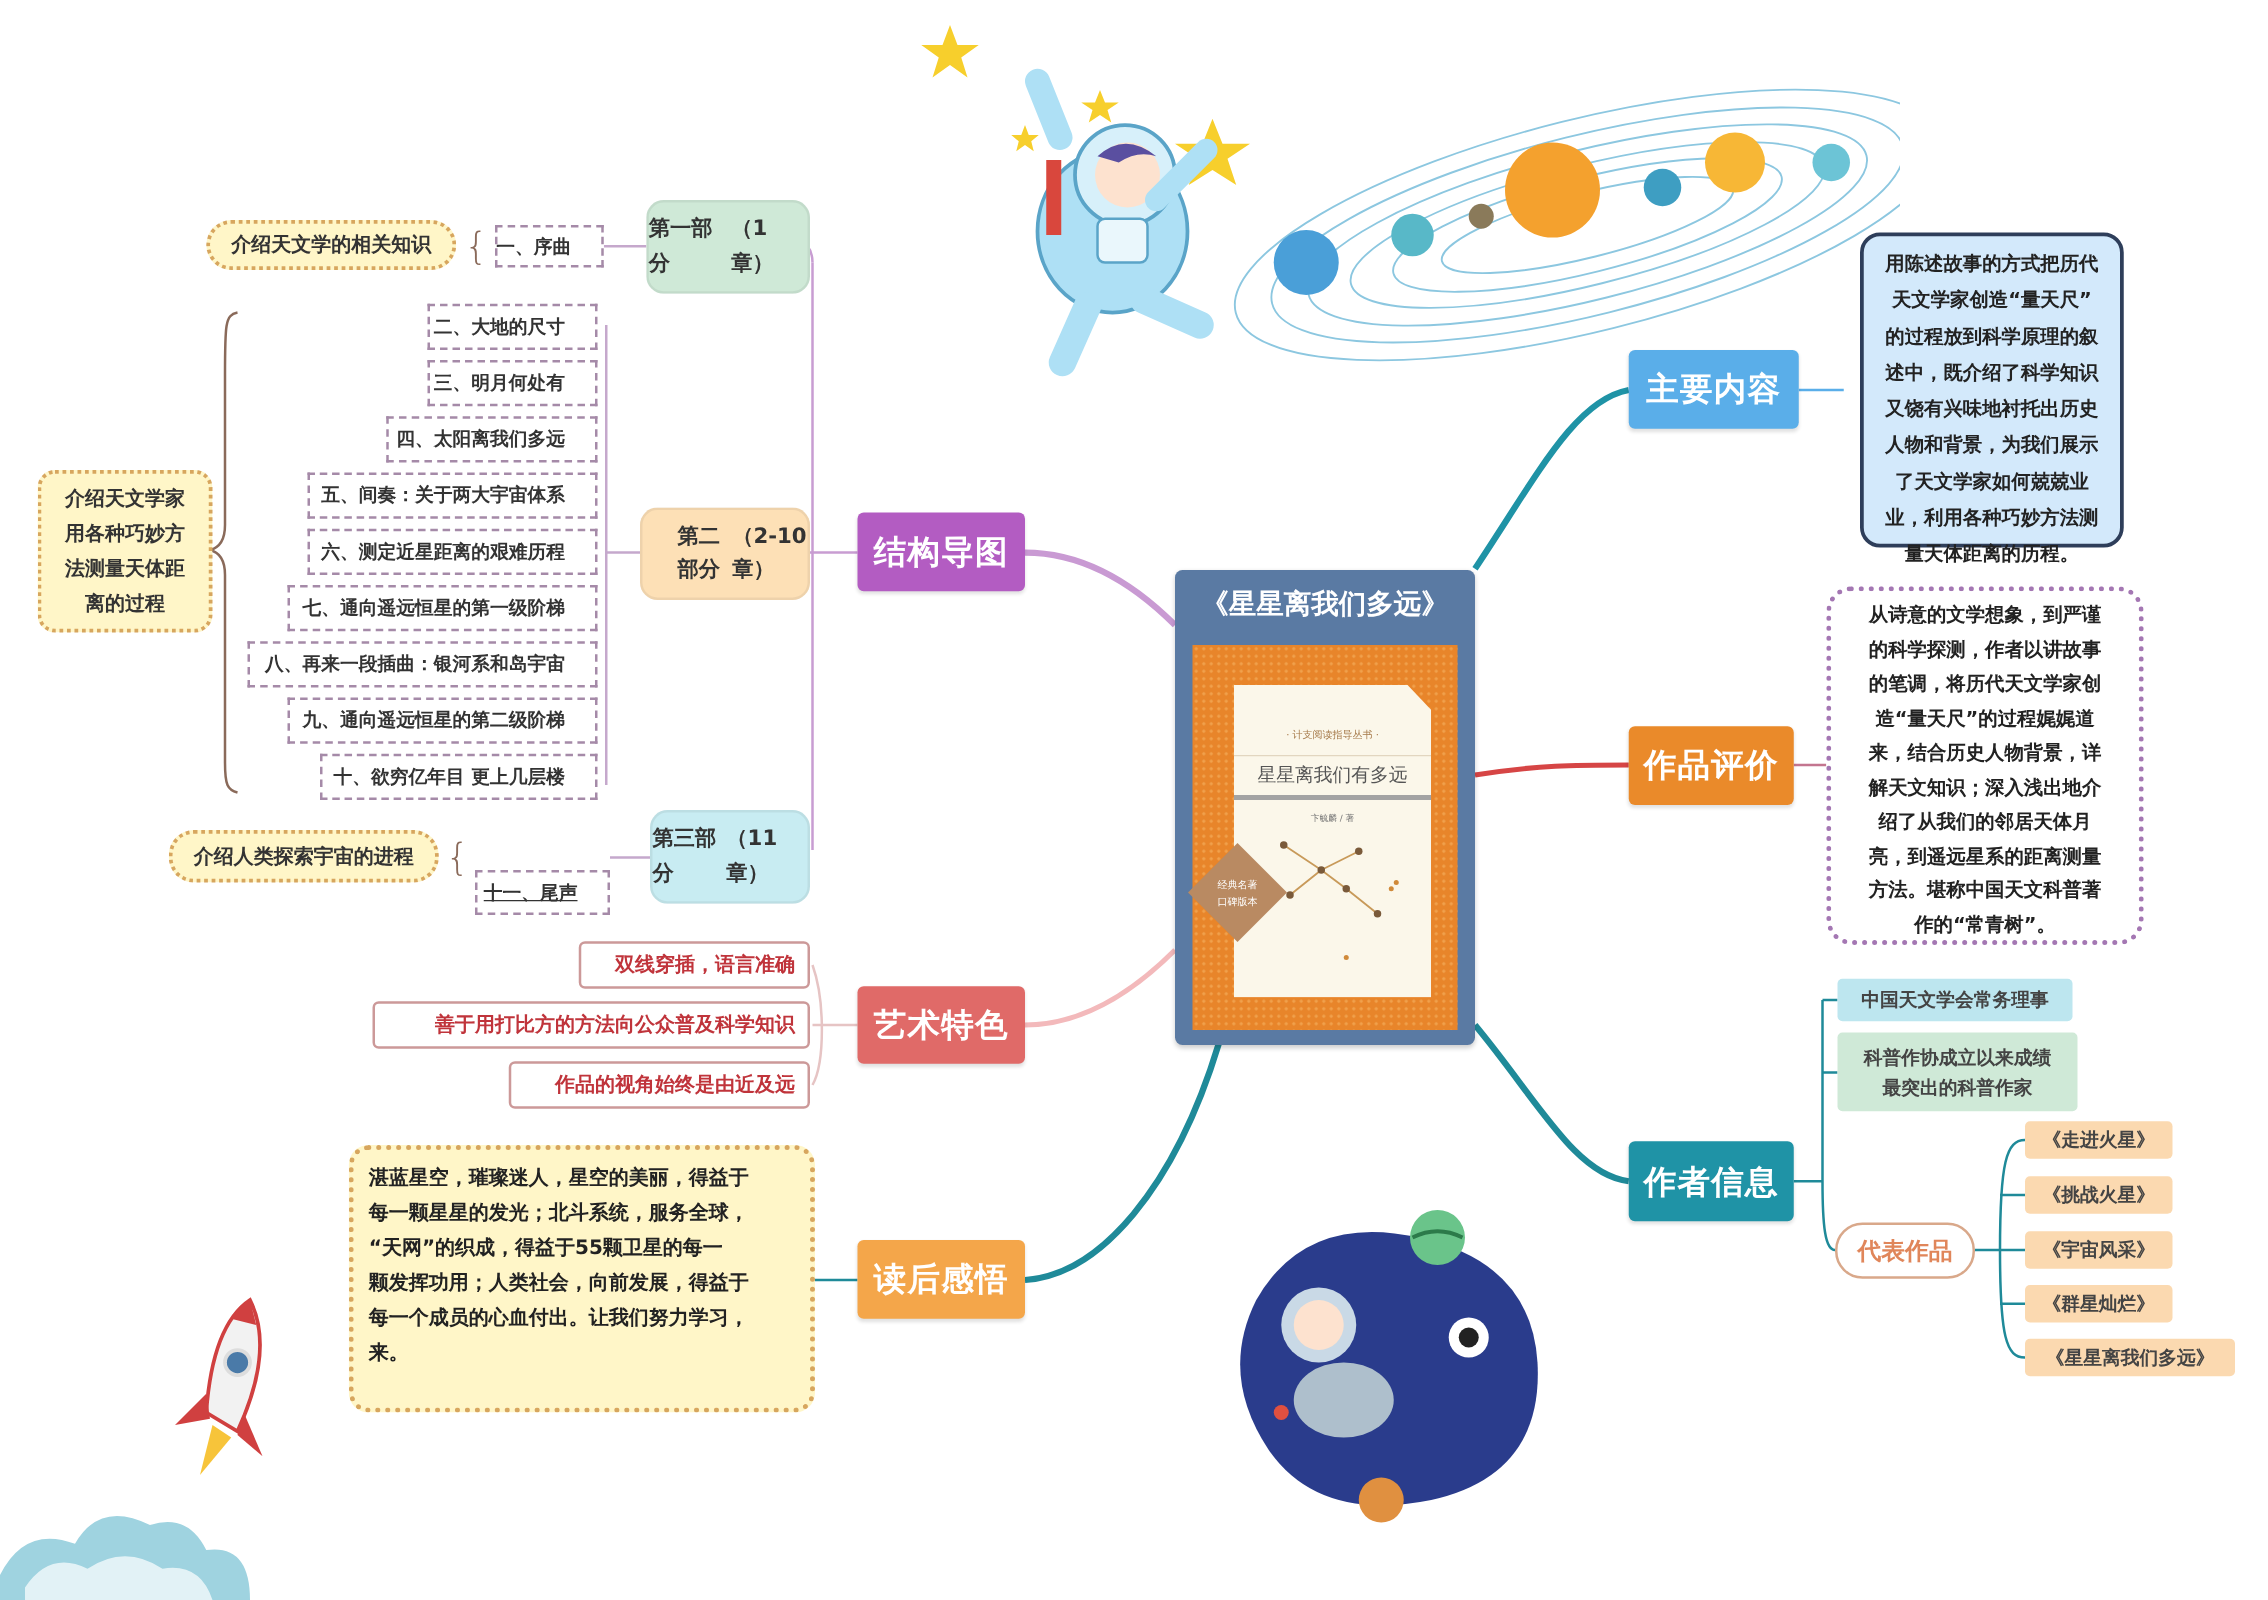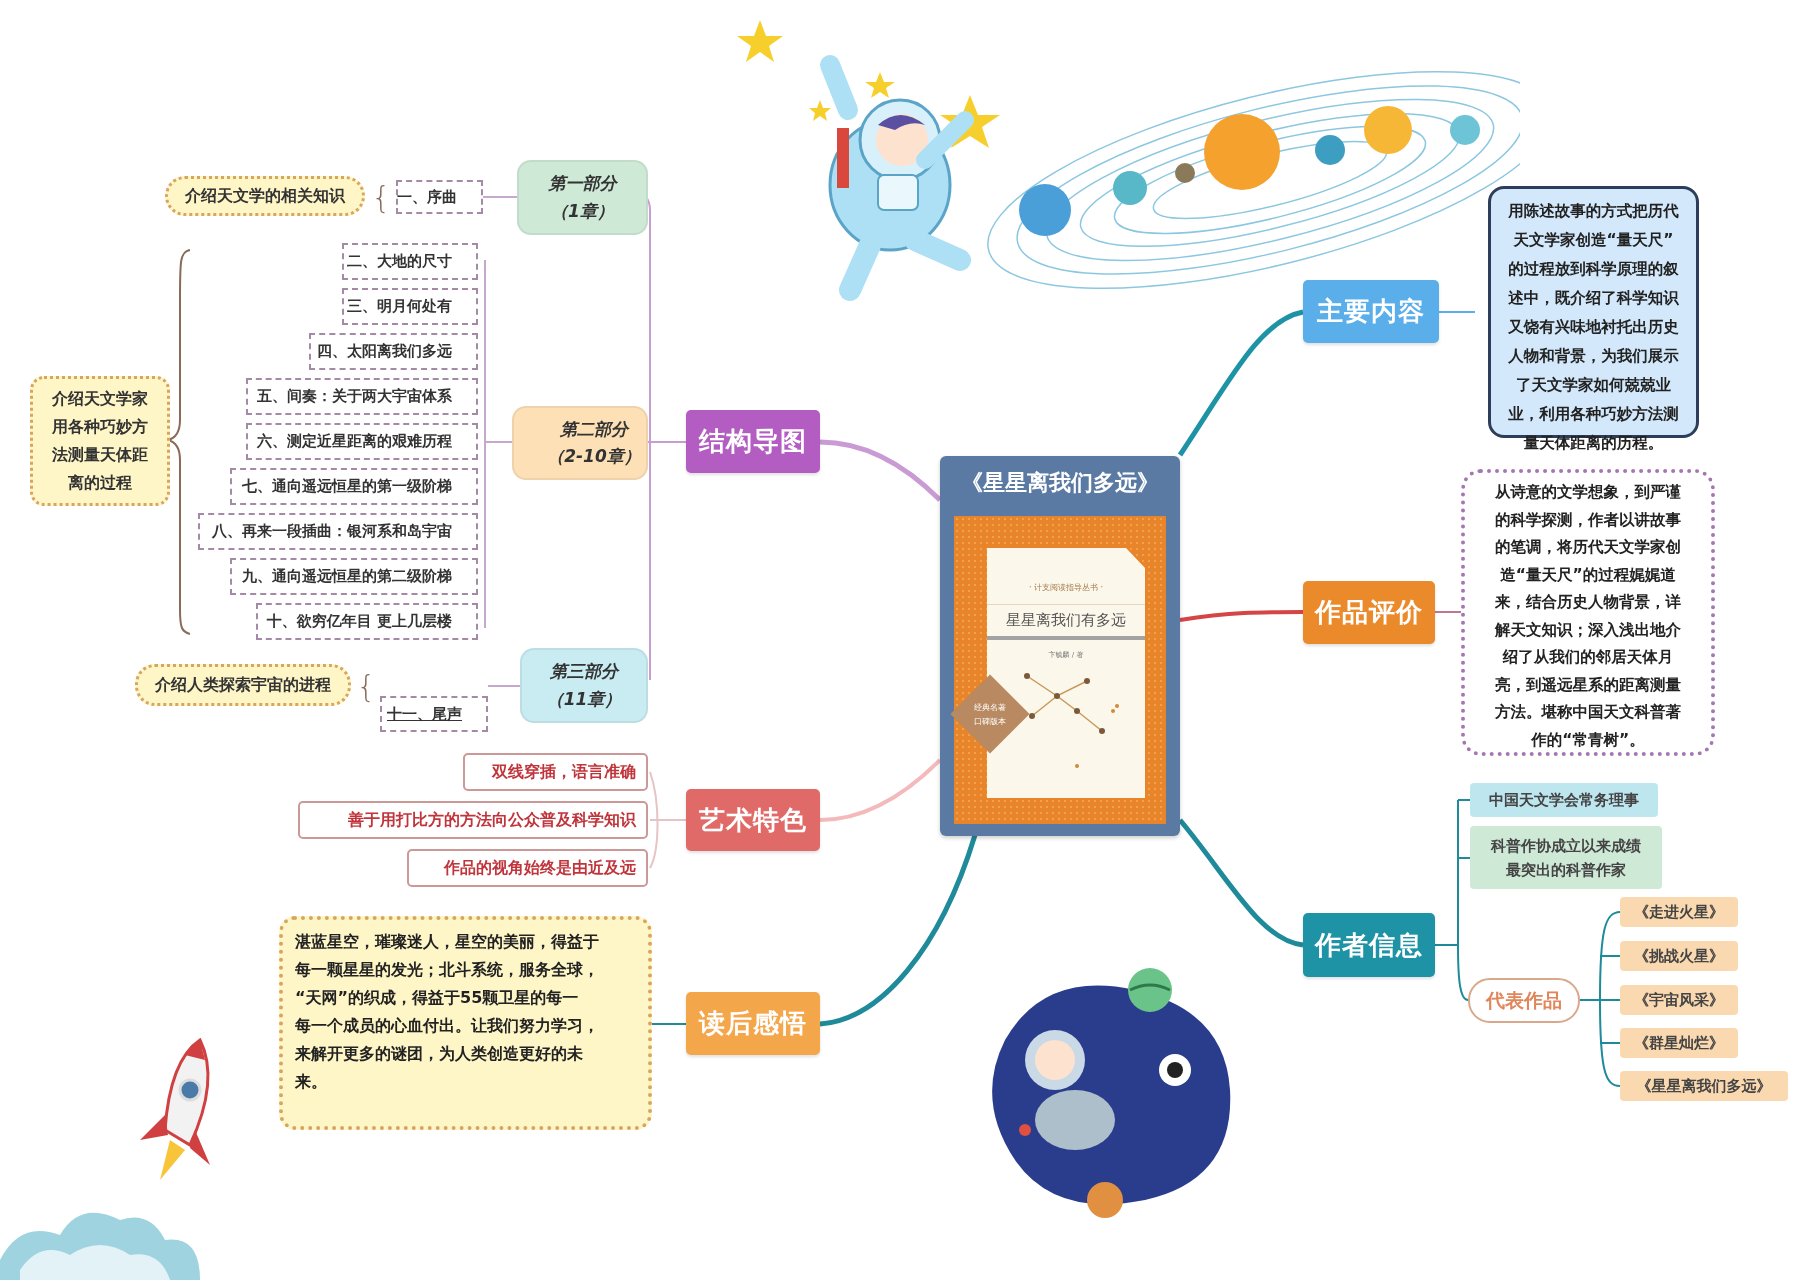--- a/index.html
+++ b/index.html
@@ -1,20 +1,20 @@
 <!DOCTYPE html>
 <html><head>
 <meta charset="utf-8">
 <style>
   html,body{margin:0;padding:0;}
   body{width:1814px;height:1280px;position:relative;overflow:hidden;background:#ffffff;font-family:"DejaVu Sans","Liberation Sans",sans-serif;color:#222;}
   .abs{position:absolute;box-sizing:border-box;}
   svg.lines{position:absolute;left:0;top:0;width:1814px;height:1280px;pointer-events:none;}
   .main{display:flex;align-items:center;justify-content:center;color:#fff;font-weight:bold;font-size:26px;border-radius:5px;box-shadow:0 2px 3px rgba(0,0,0,0.12);letter-spacing:1px;}
-  .part{display:flex;flex-direction:column;align-items:center;justify-content:center;font-weight:bold;font-size:17px;border-radius:14px;line-height:1.6;color:#333;border:2px solid rgba(0,0,0,0.06);font-style:italic;}
+  .part{display:flex;flex-direction:row;align-items:center;justify-content:center;font-weight:bold;font-size:17px;border-radius:14px;line-height:1.6;color:#333;border:2px solid rgba(0,0,0,0.06);}
   .chap{display:flex;align-items:center;justify-content:flex-end;padding-right:24px;font-size:15px;font-weight:bold;color:#333;border:2px dashed #a58aa8;background:#fff;white-space:nowrap;}
   .note{display:flex;align-items:center;justify-content:center;text-align:center;font-weight:bold;font-size:16px;color:#333;background:#fff6c8;border:3px dotted #d7a65e;border-radius:14px;line-height:1.75;}
   .brace{font-size:30px;color:#8a6a5a;font-weight:200;display:flex;align-items:center;justify-content:center;}
   .art{display:flex;align-items:center;justify-content:flex-end;padding:0 10px;font-size:16px;font-weight:bold;color:#c0343b;border:2px solid #c99;border-radius:5px;background:#fff;white-space:nowrap;}
   .para{font-weight:bold;font-size:15.5px;line-height:29px;text-align:center;color:#222;}
   .work{display:flex;align-items:center;justify-content:center;background:#fbd9b0;border-radius:4px;font-size:15px;font-weight:bold;color:#444;white-space:nowrap;}
   .info{display:flex;align-items:center;justify-content:center;text-align:center;font-size:15px;font-weight:bold;color:#444;border-radius:4px;line-height:1.6;}
 </style>
 </head>
 <body>
@@ -225,16 +225,16 @@
 <div class="abs note" style="left:135px;top:664px;width:216px;height:42px;border-radius:20px;">介绍人类探索宇宙的进程</div>
 
 <div class="abs art" style="left:463px;top:753px;width:185px;height:38px;">双线穿插，语言准确</div>
 <div class="abs art" style="left:298px;top:801px;width:350px;height:38px;">善于用打比方的方法向公众普及科学知识</div>
 <div class="abs art" style="left:407px;top:849px;width:241px;height:38px;">作品的视角始终是由近及远</div>
 
 <div class="abs" style="left:279px;top:916px;width:373px;height:214px;background:#fff6c8;border:4px dotted #d7a65e;border-radius:16px;padding:8px 12px;font-weight:bold;font-size:16px;line-height:28px;color:#222;">
   <div>湛蓝星空，璀璨迷人，星空的美丽，得益于</div>
   <div>每一颗星星的发光；北斗系统，服务全球，</div>
   <div>“天网”的织成，得益于55颗卫星的每一</div>
+  <div>颗发挥功用；人类社会，向前发展，得益于</div>
   <div>每一个成员的心血付出。让我们努力学习，</div>
-  <div>来解开更多的谜团，为人类创造更好的未</div>
   <div>来。</div>
 </div>
 
 </body></html>

